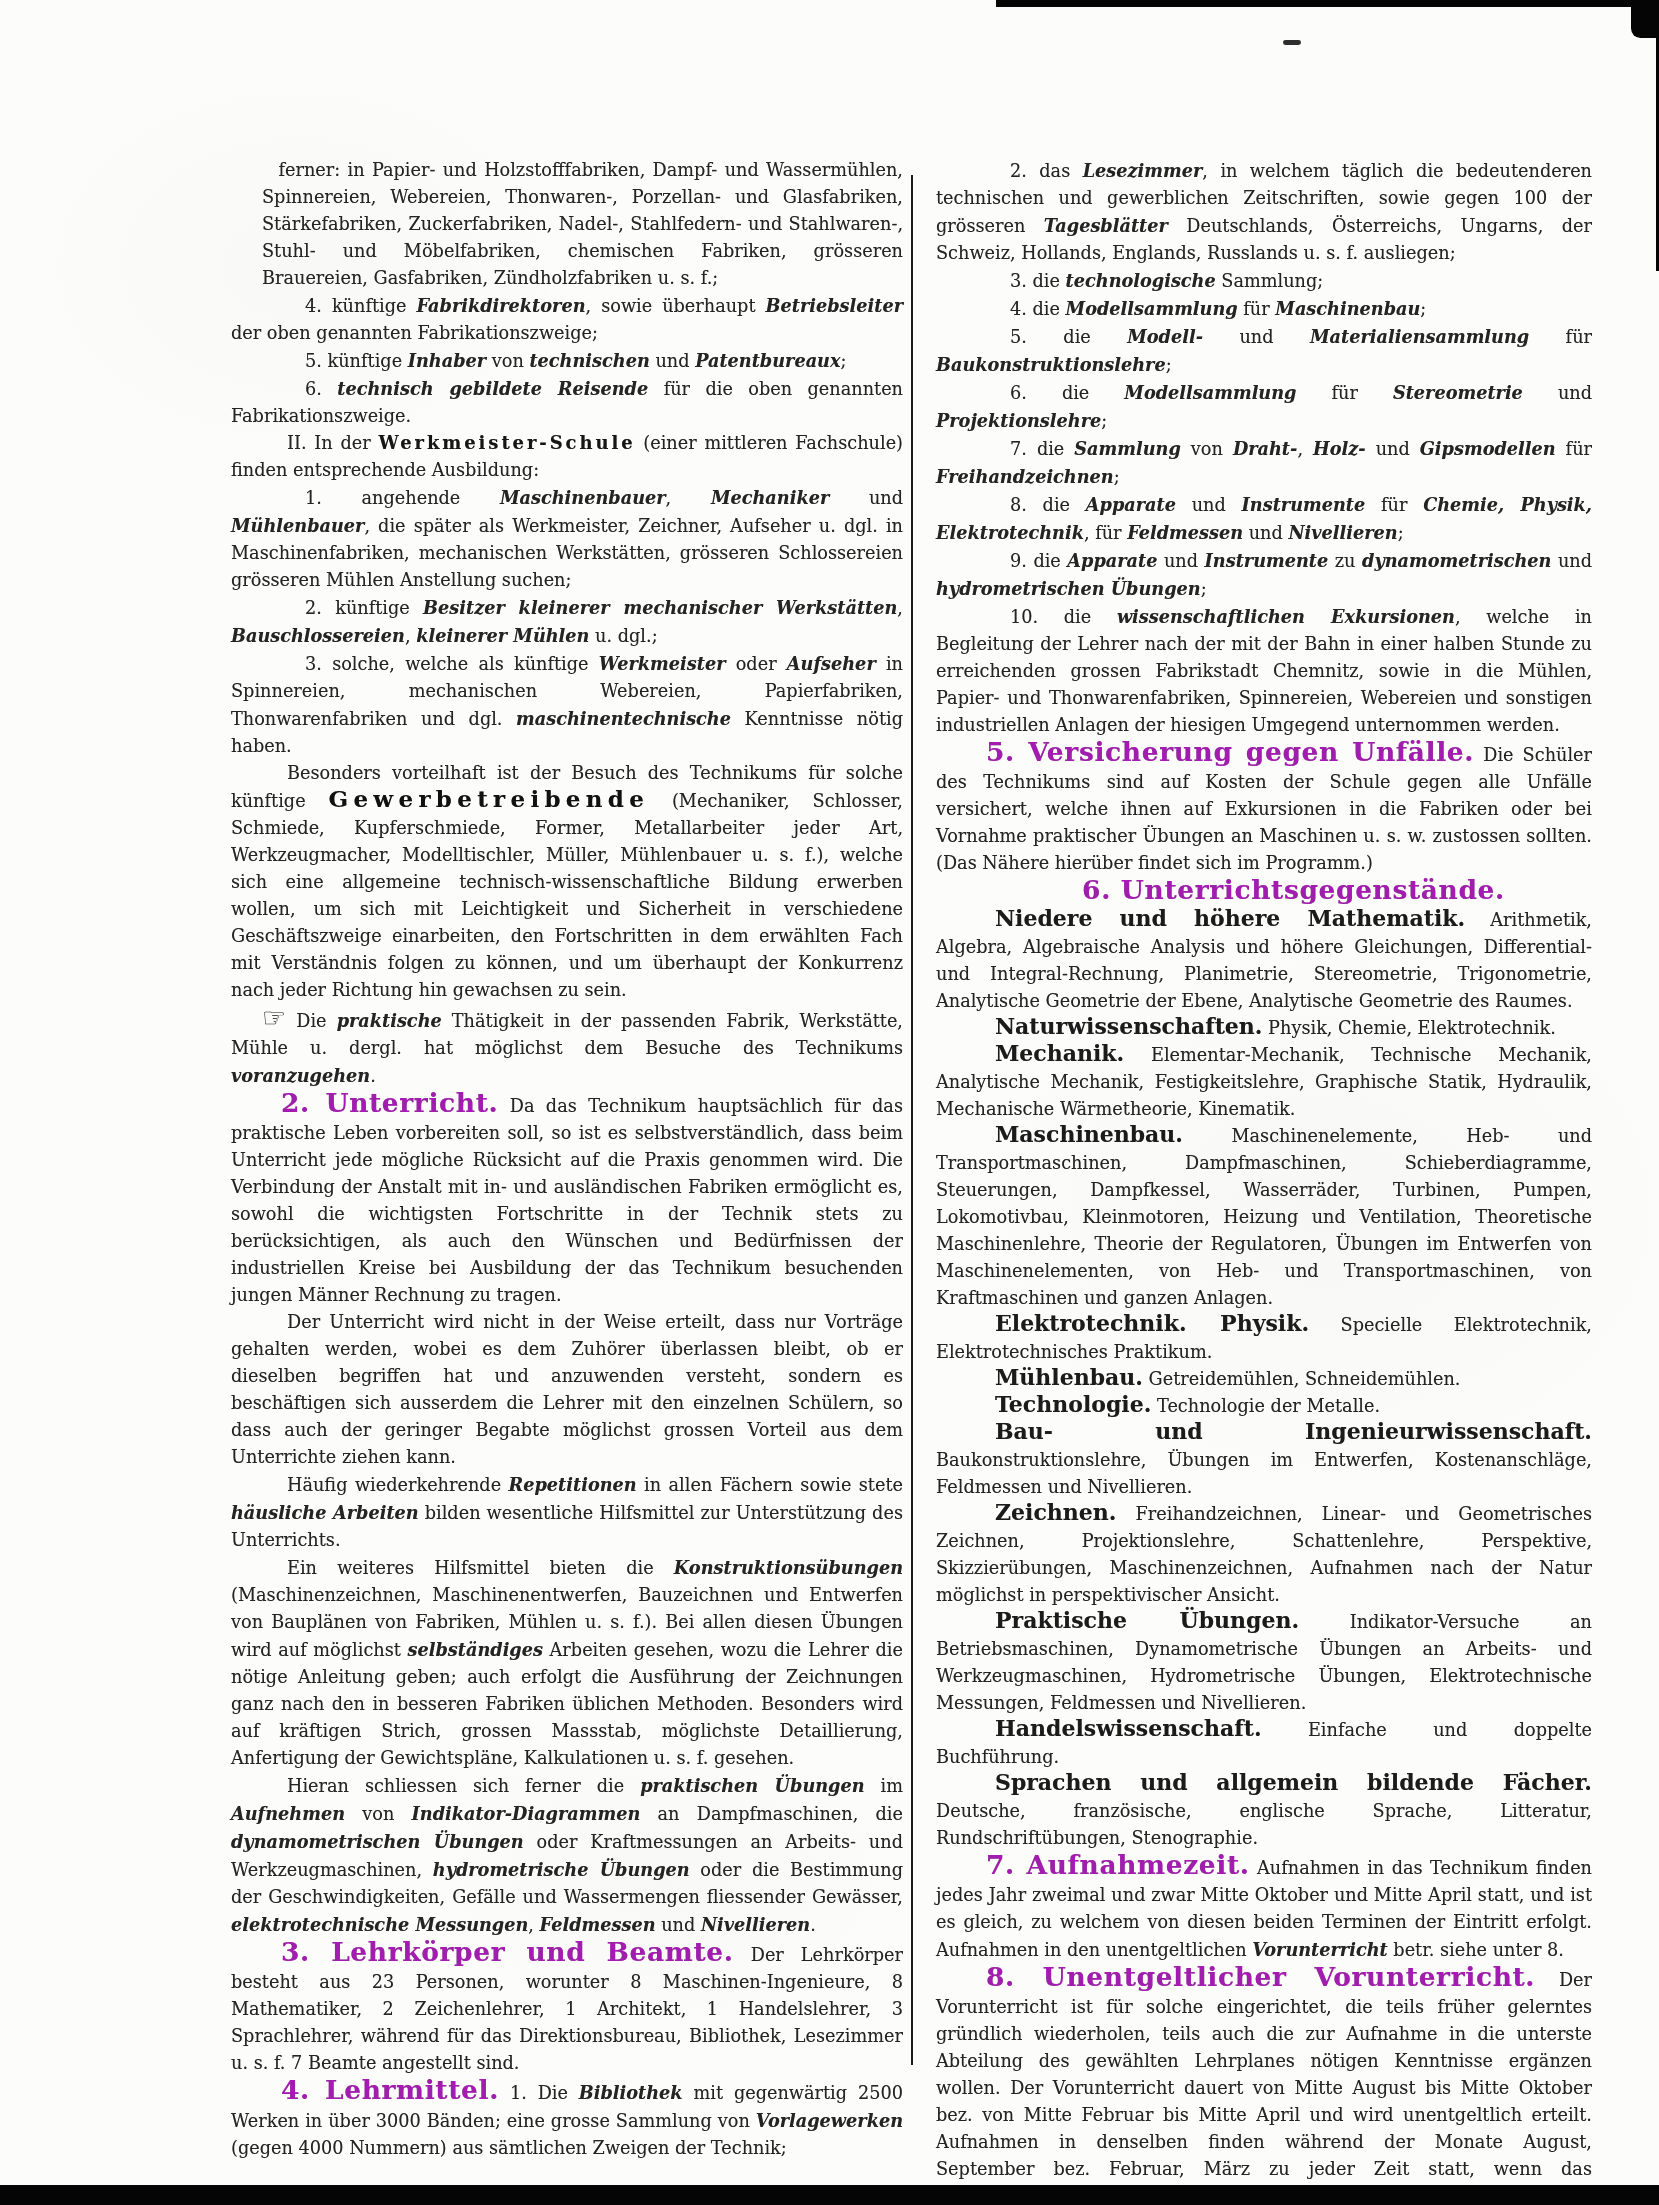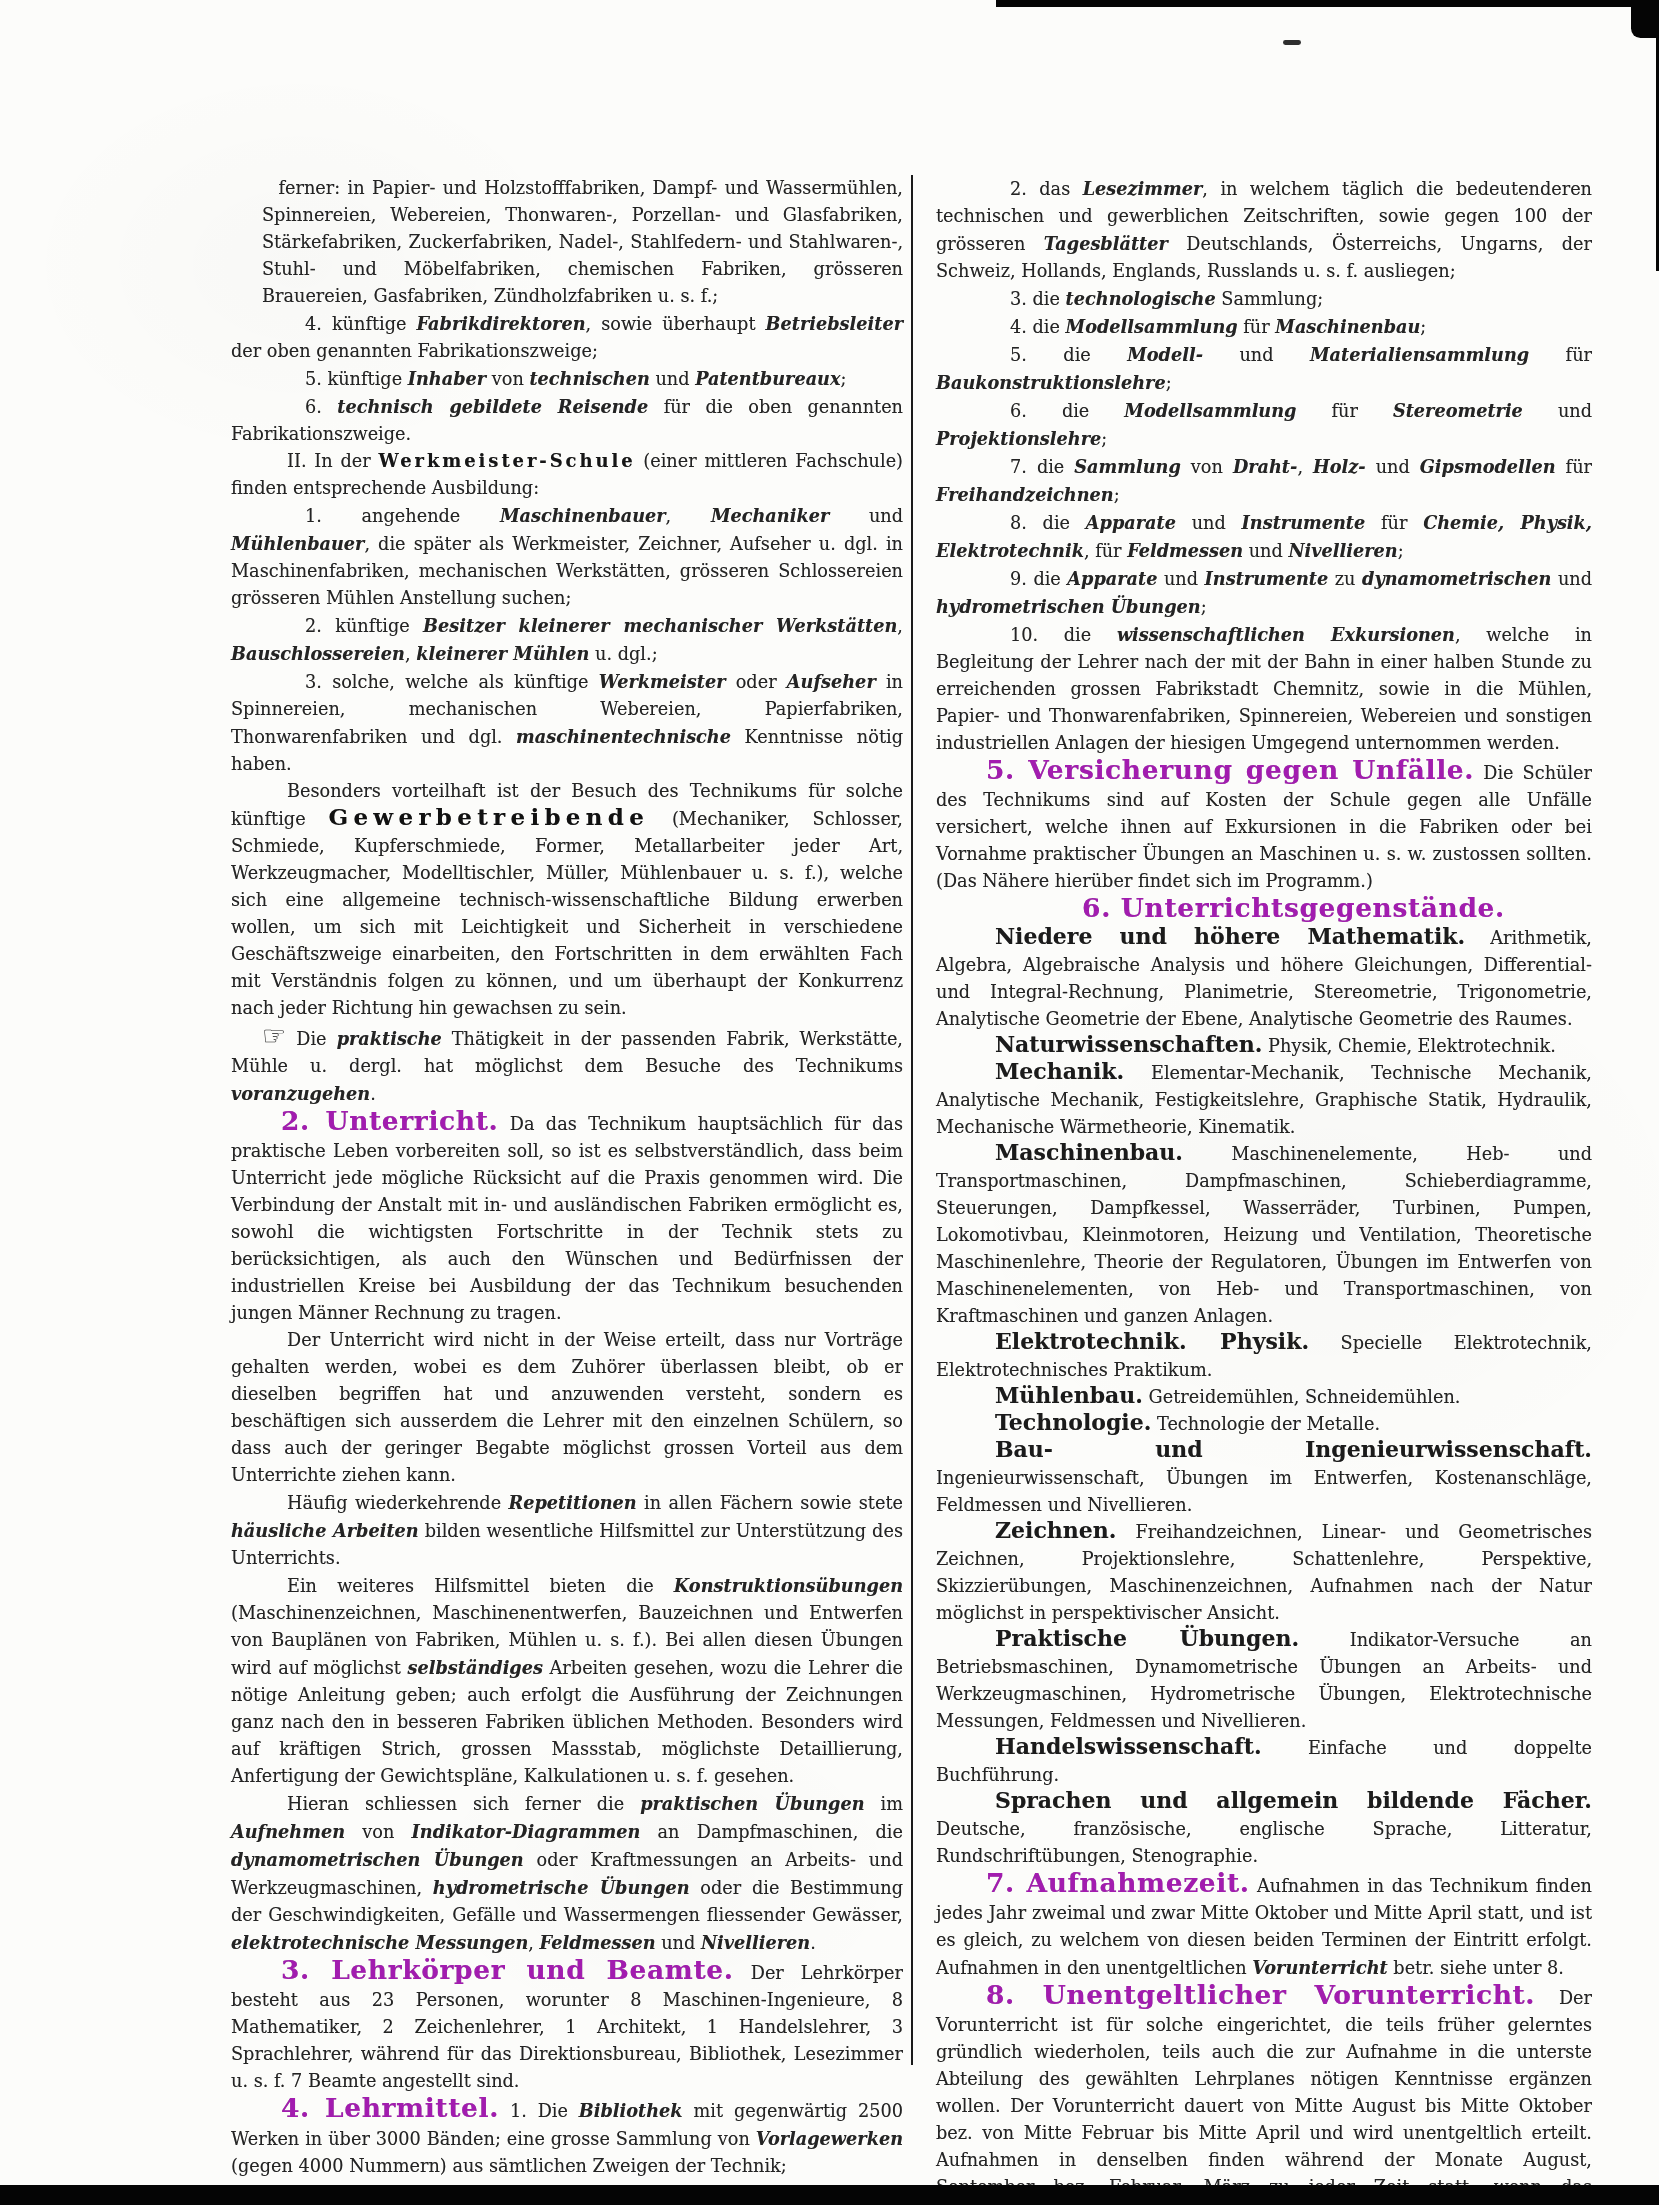--- a/index.html
+++ b/index.html
@@ -10,21 +10,21 @@
     color:#222; 
   }
   
   #page::before{
     content:""; position:absolute; inset:0; pointer-events:none;
     background:
       radial-gradient(ellipse 413px 295px at 18% 12%, rgba(0,0,0,0.015), transparent 70%),
       radial-gradient(ellipse 531px 413px at 80% 55%, rgba(0,0,0,0.02), transparent 70%),
       radial-gradient(ellipse 354px 236px at 40% 85%, rgba(0,0,0,0.015), transparent 70%);
   }
-  .column { position:absolute; top:175px; text-align:justify;
+  .column { position:absolute; top:157px; text-align:justify;
     font-size:17.7px; line-height:27px; color:#242424;
     text-shadow:0 0 0.6px rgba(20,20,20,0.35);
   }
   #col-left  { left:231px;  width:672px; }
   #col-right { left:936px; width:656px; }
   .block { margin:0; }
   .cont    { margin-left:31px; text-indent:16.5px; }
   .item    { text-indent:74px; }
   .p       { text-indent:56px; }
   .sect    { text-indent:50px; }
@@ -82,21 +82,21 @@
       <p class="block item"><span class="seg-n">10. die </span><span class="seg-i">wissenschaftlichen Exkursionen</span><span class="seg-n">, welche in Begleitung der Lehrer nach der mit der Bahn in einer halben Stunde zu erreichenden grossen Fabrikstadt Chemnitz, sowie in die Mühlen, Papier- und Thonwarenfabriken, Spinnereien, Webereien und sonstigen industriellen Anlagen der hiesigen Umgegend unternommen werden.</span></p>
       <p class="block sect"><span class="seg-h">5. Versicherung gegen Unfälle.</span><span class="seg-n"> Die Schüler des Technikums sind auf Kosten der Schule gegen alle Unfälle versichert, welche ihnen auf Exkursionen in die Fabriken oder bei Vornahme praktischer Übungen an Maschinen u. s. w. zustossen sollten. (Das Nähere hierüber findet sich im Programm.)</span></p>
       <p class="block hline"><span class="seg-h">6. Unterrichtsgegenstände.</span></p>
       <p class="block subject"><span class="seg-b">Niedere und höhere Mathematik.</span><span class="seg-n"> Arithmetik, Algebra, Algebraische Analysis und höhere Gleichungen, Differential- und Integral-Rechnung, Planimetrie, Stereometrie, Trigonometrie, Analytische Geometrie der Ebene, Analytische Geometrie des Raumes.</span></p>
       <p class="block subject"><span class="seg-b">Naturwissenschaften.</span><span class="seg-n"> Physik, Chemie, Elektrotechnik.</span></p>
       <p class="block subject"><span class="seg-b">Mechanik.</span><span class="seg-n"> Elementar-Mechanik, Technische Mechanik, Analytische Mechanik, Festigkeitslehre, Graphische Statik, Hydraulik, Mechanische Wärmetheorie, Kinematik.</span></p>
       <p class="block subject"><span class="seg-b">Maschinenbau.</span><span class="seg-n"> Maschinenelemente, Heb- und Transportmaschinen, Dampfmaschinen, Schieberdiagramme, Steuerungen, Dampfkessel, Wasserräder, Turbinen, Pumpen, Lokomotivbau, Kleinmotoren, Heizung und Ventilation, Theoretische Maschinenlehre, Theorie der Regulatoren, Übungen im Entwerfen von Maschinenelementen, von Heb- und Transportmaschinen, von Kraftmaschinen und ganzen Anlagen.</span></p>
       <p class="block subject"><span class="seg-b">Elektrotechnik. Physik.</span><span class="seg-n"> Specielle Elektrotechnik, Elektrotechnisches Praktikum.</span></p>
       <p class="block subject"><span class="seg-b">Mühlenbau.</span><span class="seg-n"> Getreidemühlen, Schneidemühlen.</span></p>
       <p class="block subject"><span class="seg-b">Technologie.</span><span class="seg-n"> Technologie der Metalle.</span></p>
-      <p class="block subject"><span class="seg-b">Bau- und Ingenieurwissenschaft.</span><span class="seg-n"> Ingenieurwissenschaft, Übungen im Entwerfen, Kostenanschläge, Feldmessen und Nivellieren.</span></p>
+      <p class="block subject"><span class="seg-b">Bau- und Ingenieurwissenschaft.</span><span class="seg-n"> Baukonstruktionslehre, Übungen im Entwerfen, Kostenanschläge, Feldmessen und Nivellieren.</span></p>
       <p class="block subject"><span class="seg-b">Zeichnen.</span><span class="seg-n"> Freihandzeichnen, Linear- und Geometrisches Zeichnen, Projektionslehre, Schattenlehre, Perspektive, Skizzierübungen, Maschinenzeichnen, Aufnahmen nach der Natur möglichst in perspektivischer Ansicht.</span></p>
       <p class="block subject"><span class="seg-b">Praktische Übungen.</span><span class="seg-n"> Indikator-Versuche an Betriebsmaschinen, Dynamometrische Übungen an Arbeits- und Werkzeugmaschinen, Hydrometrische Übungen, Elektrotechnische Messungen, Feldmessen und Nivellieren.</span></p>
       <p class="block subject"><span class="seg-b">Handelswissenschaft.</span><span class="seg-n"> Einfache und doppelte Buchführung.</span></p>
       <p class="block subject"><span class="seg-b">Sprachen und allgemein bildende Fächer.</span><span class="seg-n"> Deutsche, französische, englische Sprache, Litteratur, Rundschriftübungen, Stenographie.</span></p>
       <p class="block sect"><span class="seg-h">7. Aufnahmezeit.</span><span class="seg-n"> Aufnahmen in das Technikum finden jedes Jahr zweimal und zwar Mitte Oktober und Mitte April statt, und ist es gleich, zu welchem von diesen beiden Terminen der Eintritt erfolgt. Aufnahmen in den unentgeltlichen </span><span class="seg-i">Vorunterricht</span><span class="seg-n"> betr. siehe unter 8.</span></p>
       <p class="block sect"><span class="seg-h">8. Unentgeltlicher Vorunterricht.</span><span class="seg-n"> Der Vorunterricht ist für solche eingerichtet, die teils früher gelerntes gründlich wiederholen, teils auch die zur Aufnahme in die unterste Abteilung des gewählten Lehrplanes nötigen Kenntnisse ergänzen wollen. Der Vorunterricht dauert von Mitte August bis Mitte Oktober bez. von Mitte Februar bis Mitte April und wird unentgeltlich erteilt. Aufnahmen in denselben finden während der Monate August, September bez. Februar, März zu jeder Zeit statt, wenn das Unterrichtsgeld für die gewählte lehrplanmässige Abteilung (siehe nächste Seite unter 11, Absatz 5) sofort beim Eintritt in den </span></p>
     </div>
 
   <div class="artifact" id="top-bar"></div>
   <div class="artifact" id="corner-blob"></div>

